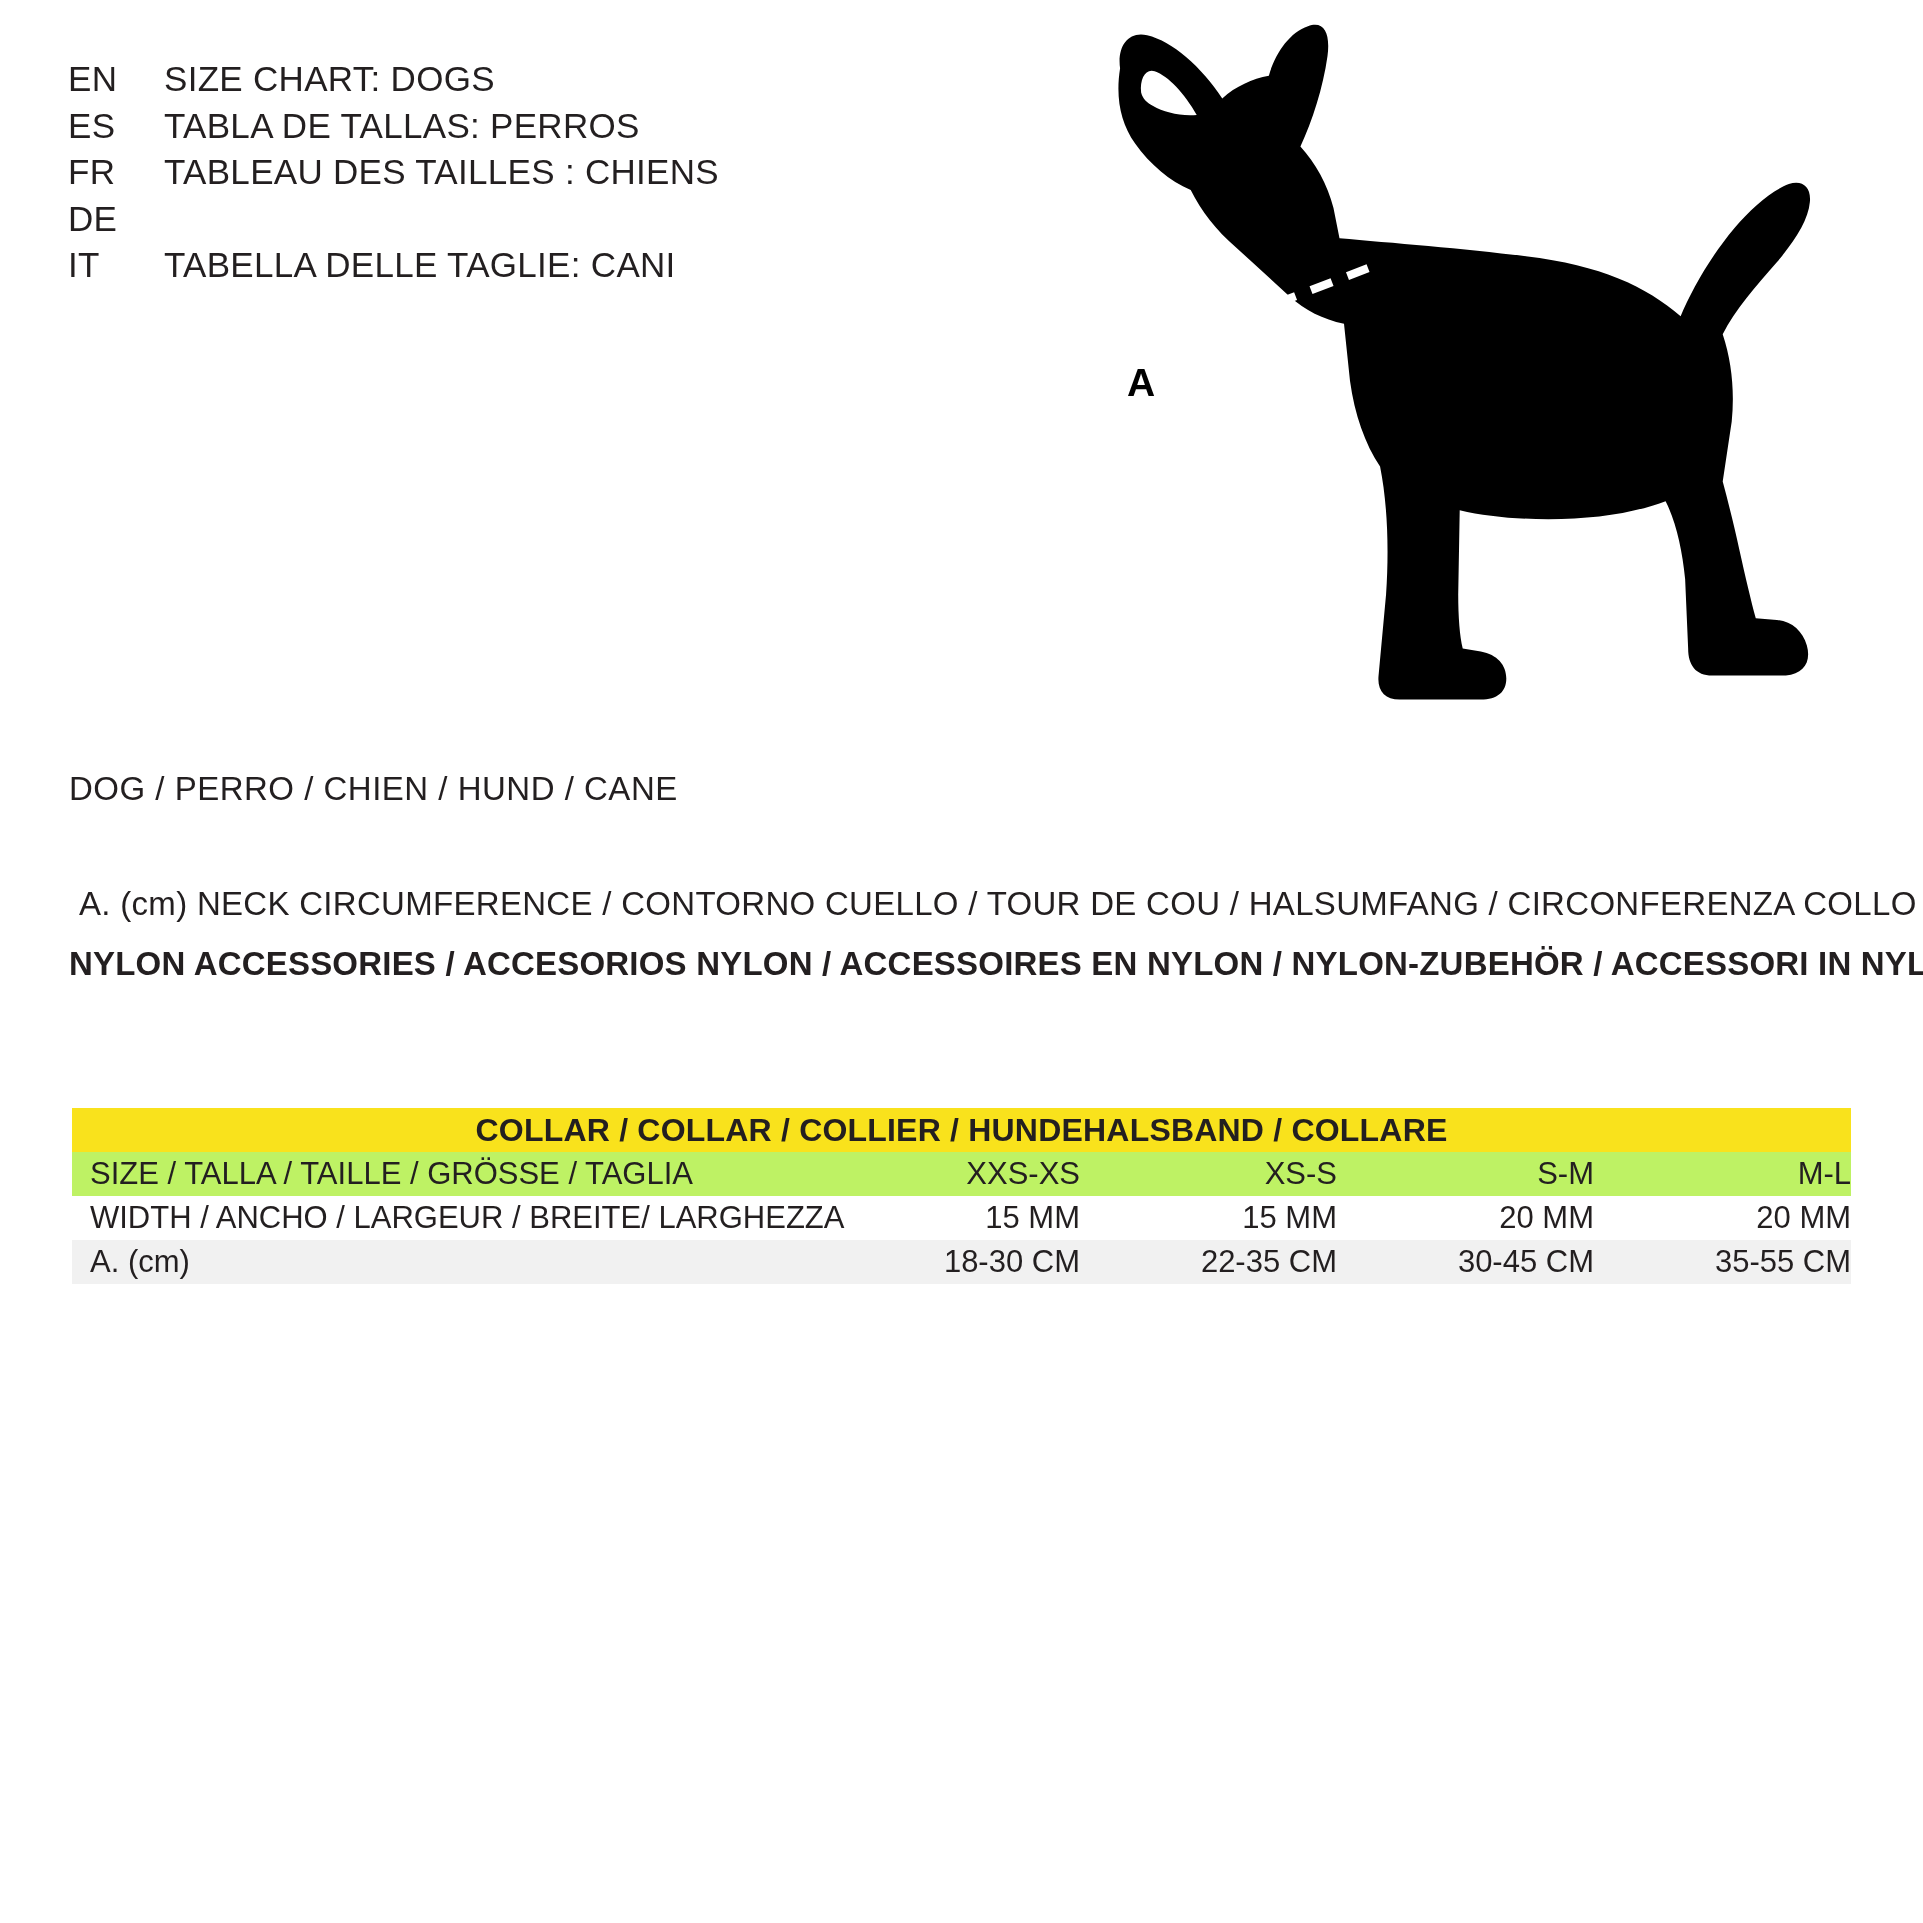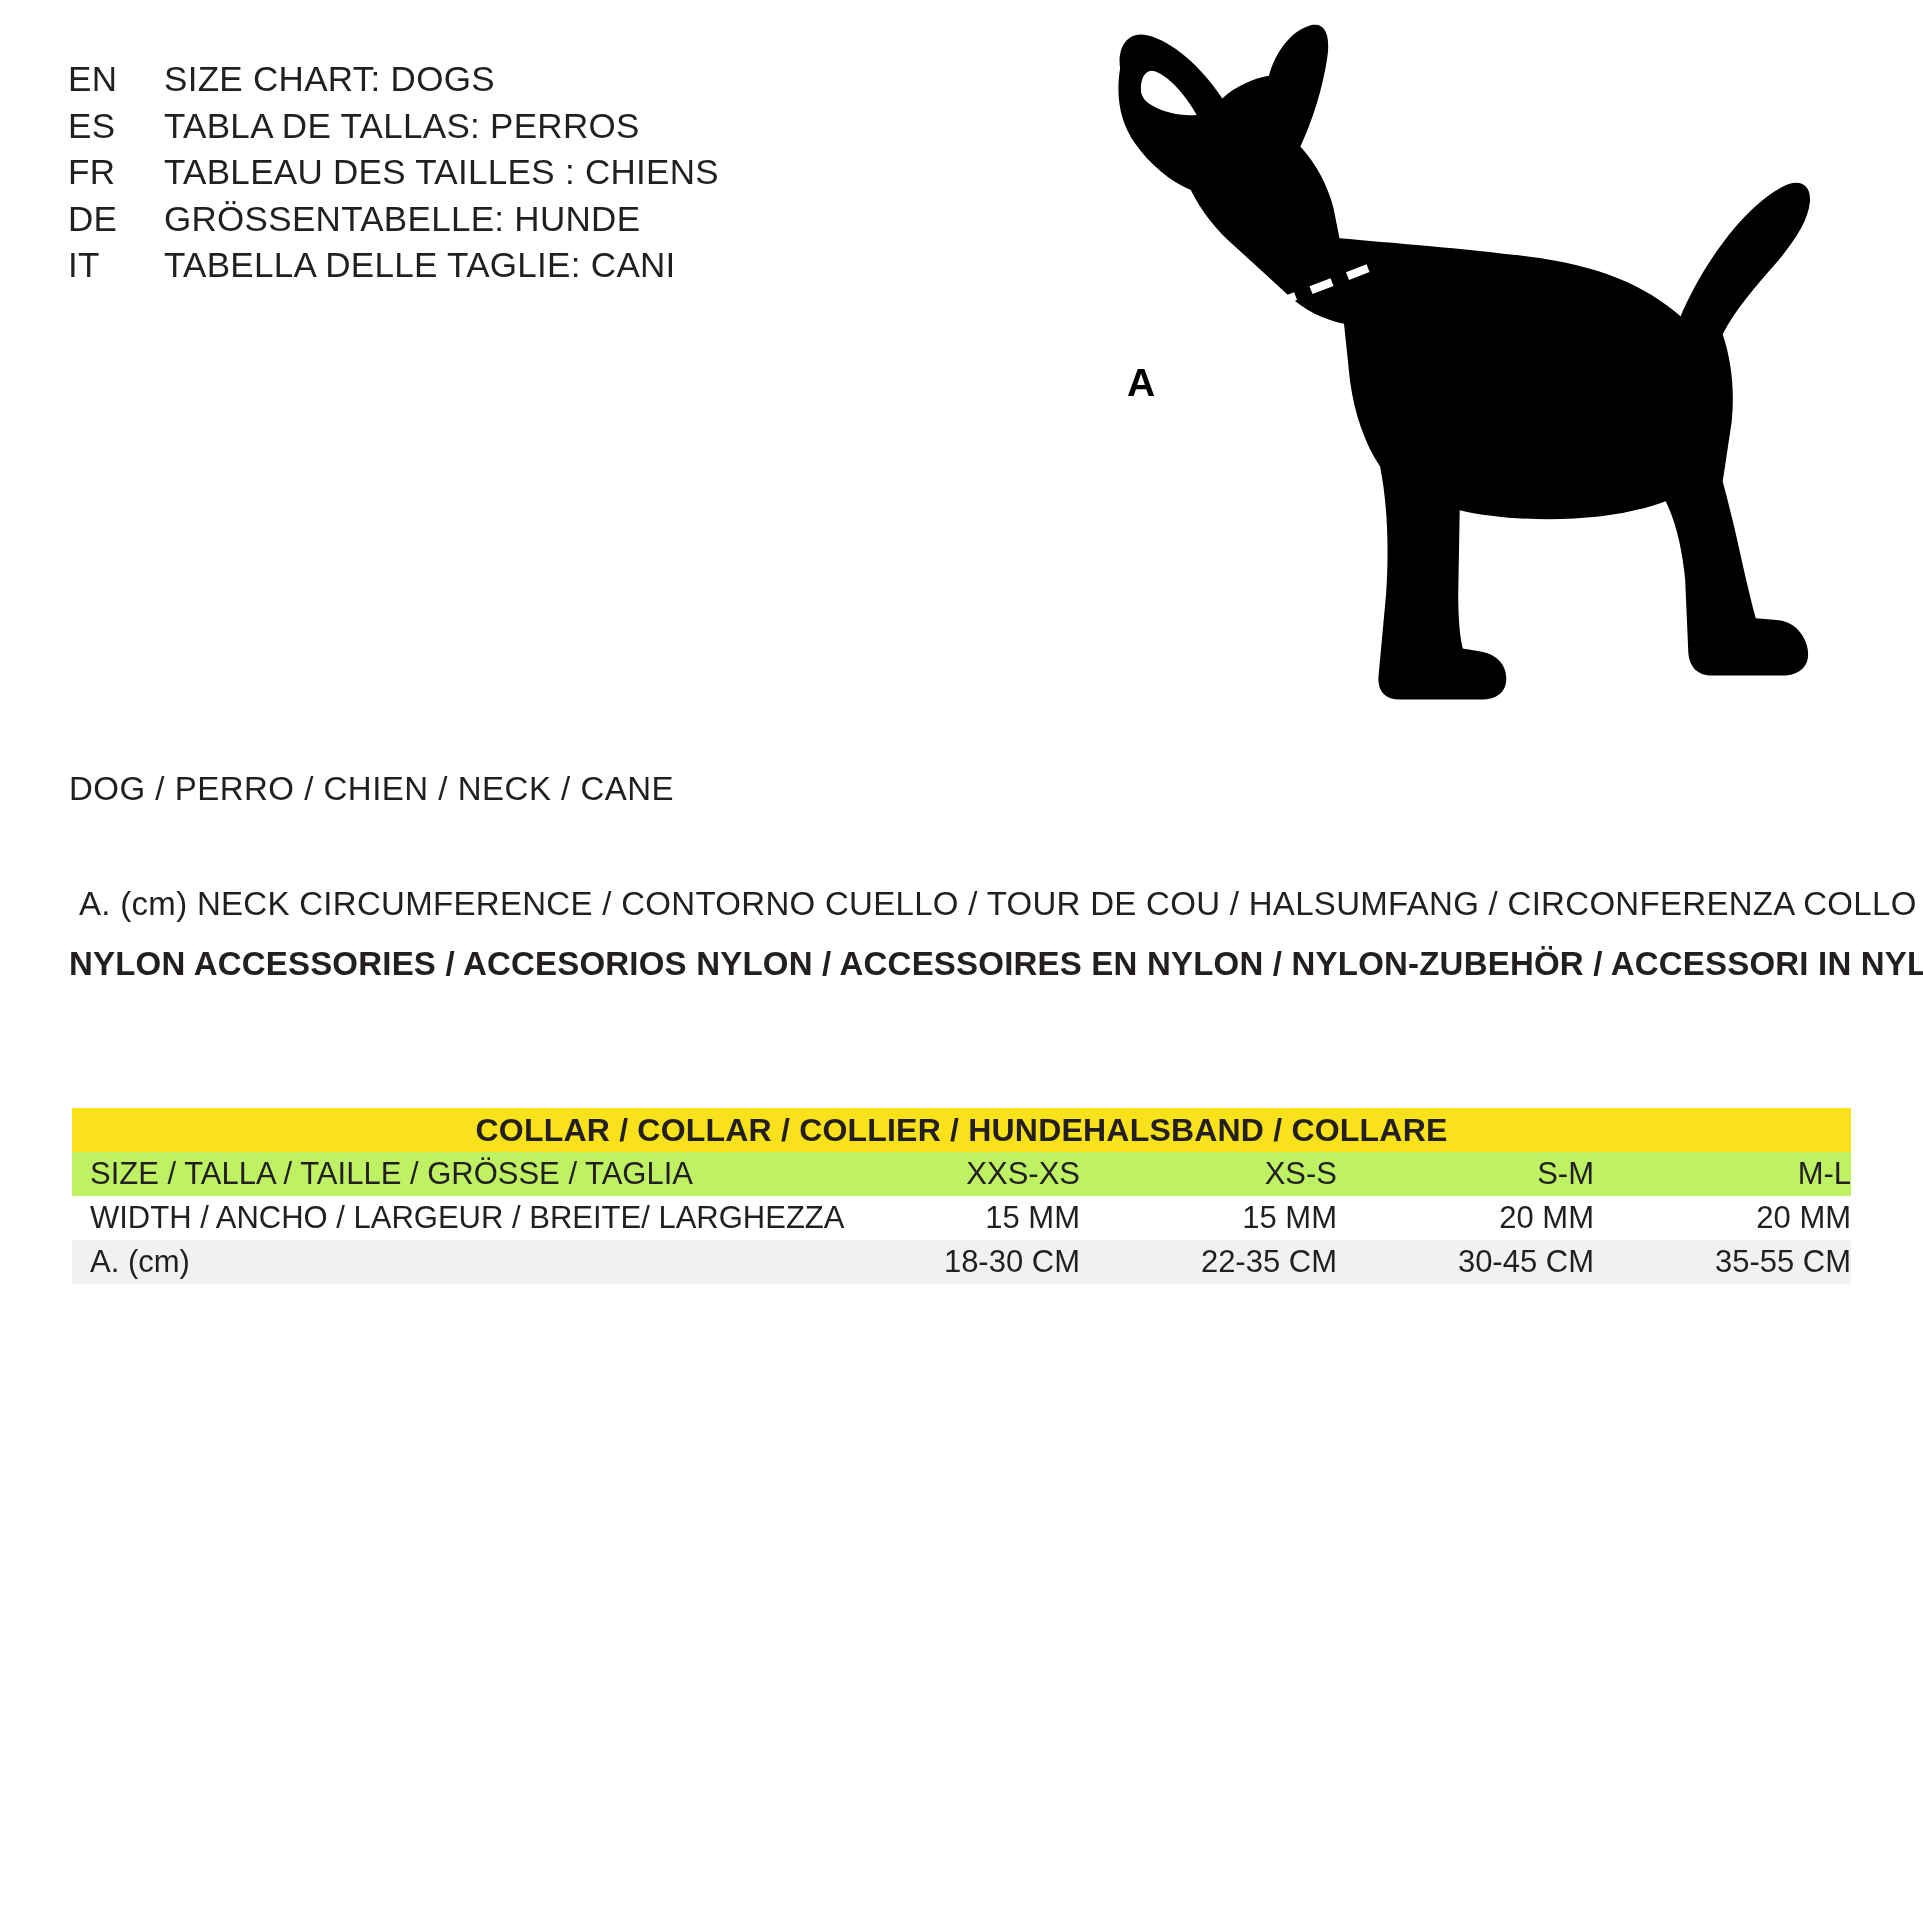--- a/index.html
+++ b/index.html
@@ -154,21 +154,20 @@
   <div class="lang-row">
     <span class="lang-code">ES</span>
     <span class="lang-text">TABLA DE TALLAS: PERROS</span>
   </div>
   <div class="lang-row">
     <span class="lang-code">FR</span>
     <span class="lang-text">TABLEAU DES TAILLES : CHIENS</span>
   </div>
   <div class="lang-row">
     <span class="lang-code">DE</span>
-    <span class="lang-text">GRÖSSENTABELLE: HUNDE</span>
   </div>
   <div class="lang-row">
     <span class="lang-code">IT</span>
     <span class="lang-text">TABELLA DELLE TAGLIE: CANI</span>
   </div>
 </div>
 
 <div class="dog-wrap">
   <svg viewBox="0 0 1070 1060" xmlns="http://www.w3.org/2000/svg" aria-hidden="true">
     <path fill="#000000" d="
@@ -227,21 +226,21 @@
       C 140 124, 118 118, 104 110
       C 96 106, 90 100, 88 92
       Z
     "></path>
 
     <line x1="120" y1="430" x2="390" y2="326" stroke="#ffffff" stroke-width="11" stroke-dasharray="30 22" stroke-linecap="butt"></line>
   </svg>
 </div>
 <div class="label-a">A</div>
 
-<div class="caption-dog">DOG / PERRO / CHIEN / NECK / CANE</div>
+<div class="caption-dog">DOG / PERRO / CHIEN / HUND / CANE</div>
 <div class="caption-neck">A. (cm) NECK CIRCUMFERENCE / CONTORNO CUELLO / TOUR DE COU / HALSUMFANG / CIRCONFERENZA COLLO</div>
 <div class="caption-nylon">NYLON ACCESSORIES / ACCESORIOS NYLON / ACCESSOIRES EN NYLON / NYLON-ZUBEHÖR / ACCESSORI IN NYLON</div>
 
 <div class="table-wrap">
   <table class="size-table">
     <colgroup>
       <col class="c-label">
         <col class="c-val">
         <col class="c-val">
         <col class="c-val">

